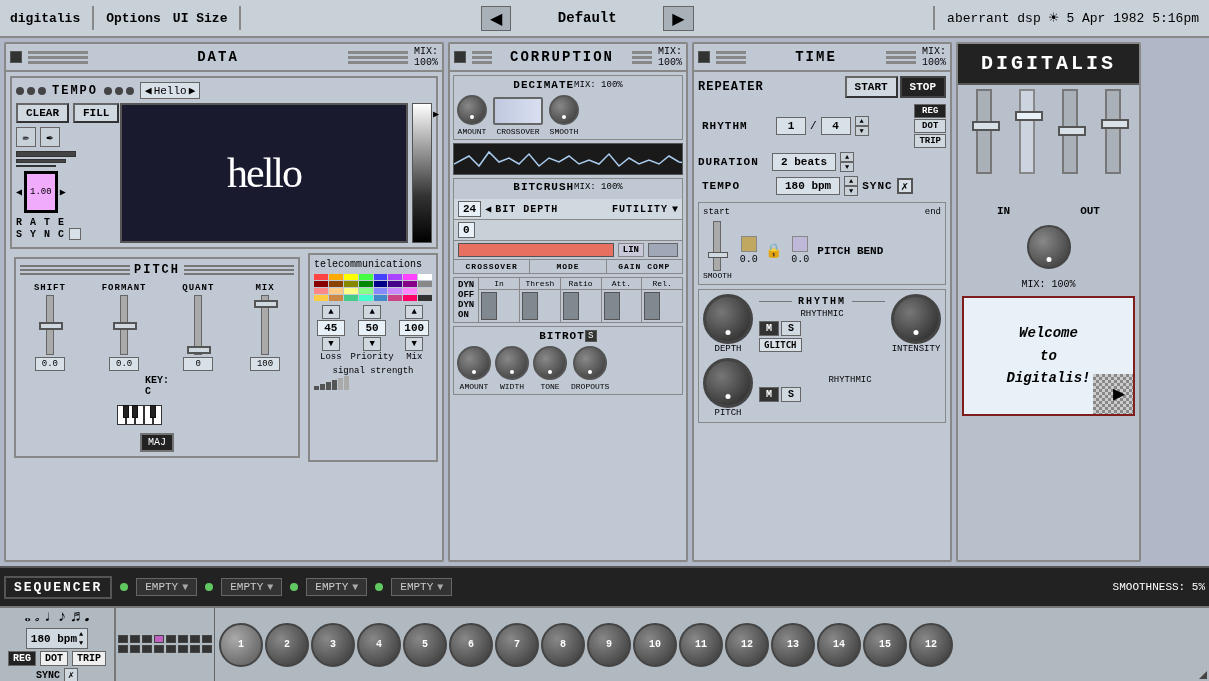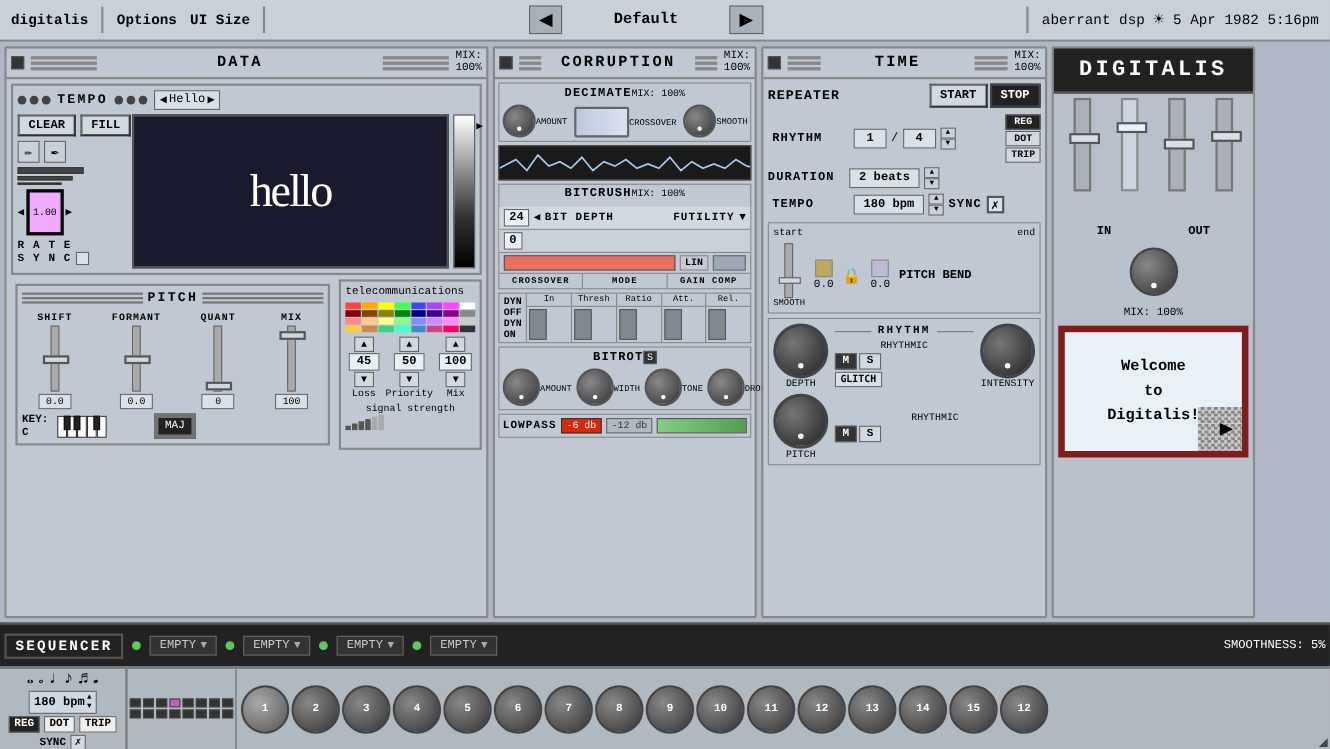--- a/index.html
+++ b/index.html
@@ -262,20 +262,21 @@
       border: 1px solid #666;
       padding: 1px 4px;
       min-width: 30px;
       text-align: center;
     }
     .key-row {
       display: flex;
       align-items: center;
       gap: 8px;
       margin-top: 4px;
+      flex-direction: column;
     }
     .key-label { font-size: 10px; font-weight: bold; }
     .keyboard-mini {
       display: flex;
       position: relative;
       height: 20px;
       width: 80px;
     }
     .key-white {
       width: 9px; height: 20px;
@@ -290,21 +291,21 @@
       display: inline-block;
       margin-left: -3px;
       margin-right: -3px;
       z-index: 1;
       position: relative;
       vertical-align: top;
     }
     .maj-btn {
       background: #222;
       color: white;
-      border: 4px solid #737373;
+      border: 2px solid #737373;
       padding: 2px 6px;
       font-size: 10px;
       font-family: 'Courier New', monospace;
     }
     .telecom-title {
       font-size: 10px;
       margin-bottom: 4px;
     }
     .color-grid {
       display: grid;
@@ -408,21 +409,21 @@
       text-align: center;
       margin-top: 2px;
     }
     .knobs-row {
       display: flex;
       gap: 6px;
       align-items: flex-end;
     }
     .knob-col {
       display: flex;
-      flex-direction: row;
+      flex-direction: column;
       align-items: center;
     }
     .rect-knob {
       width: 50px;
       height: 30px;
       background: linear-gradient(to bottom, #c8d0dc, #e8f0f8);
       border: 2px solid #666;
       border-radius: 3px;
     }
     .waveform-display {
@@ -814,31 +815,32 @@
       font-size: 10px;
       font-family: 'Courier New', monospace;
       font-weight: bold;
       cursor: pointer;
       text-align: center;
     }
     .filter-btn.active { background: #c8e0c8; }
 
     
     .welcome-box {
-      border: 6px solid #7f1d1d;
+      border: 2px solid #7f1d1d;
       margin: 4px;
       background: #e8f0f8;
       padding: 8px;
       text-align: center;
       min-height: 120px;
       display: flex;
       align-items: center;
       justify-content: center;
       flex-direction: column;
       position: relative;
+      font-style: italic;
     }
     .welcome-text {
       font-size: 14px;
       font-weight: bold;
       line-height: 1.6;
     }
     .cursor-area {
       position: absolute;
       bottom: 8px;
       right: 8px;
@@ -1391,26 +1393,20 @@
         </div>
         <div class="knob-col">
           <div class="knob" style="width:34px;height:34px">
             <div class="knob-dot"></div>
           </div>
           <div class="knob-label">DROPOUTS</div>
         </div>
       </div>
     </div>
 
-    <div class="lowpass-section">
-      <span class="lowpass-label">LOWPASS</span>
-      <button class="lowpass-btn">-6 db</button>
-      <button class="lowpass-btn2">-12 db</button>
-      <div class="lowpass-bar"></div>
-    </div>
   </div>
 
   <div class="panel time-panel">
     <div class="panel-header">
       <div class="panel-led"></div>
       <div style="display:flex;flex-direction:column;gap:2px;flex:0 0 30px">
         <div class="panel-line"></div>
           <div class="panel-line"></div>
           <div class="panel-line"></div>
       </div>

